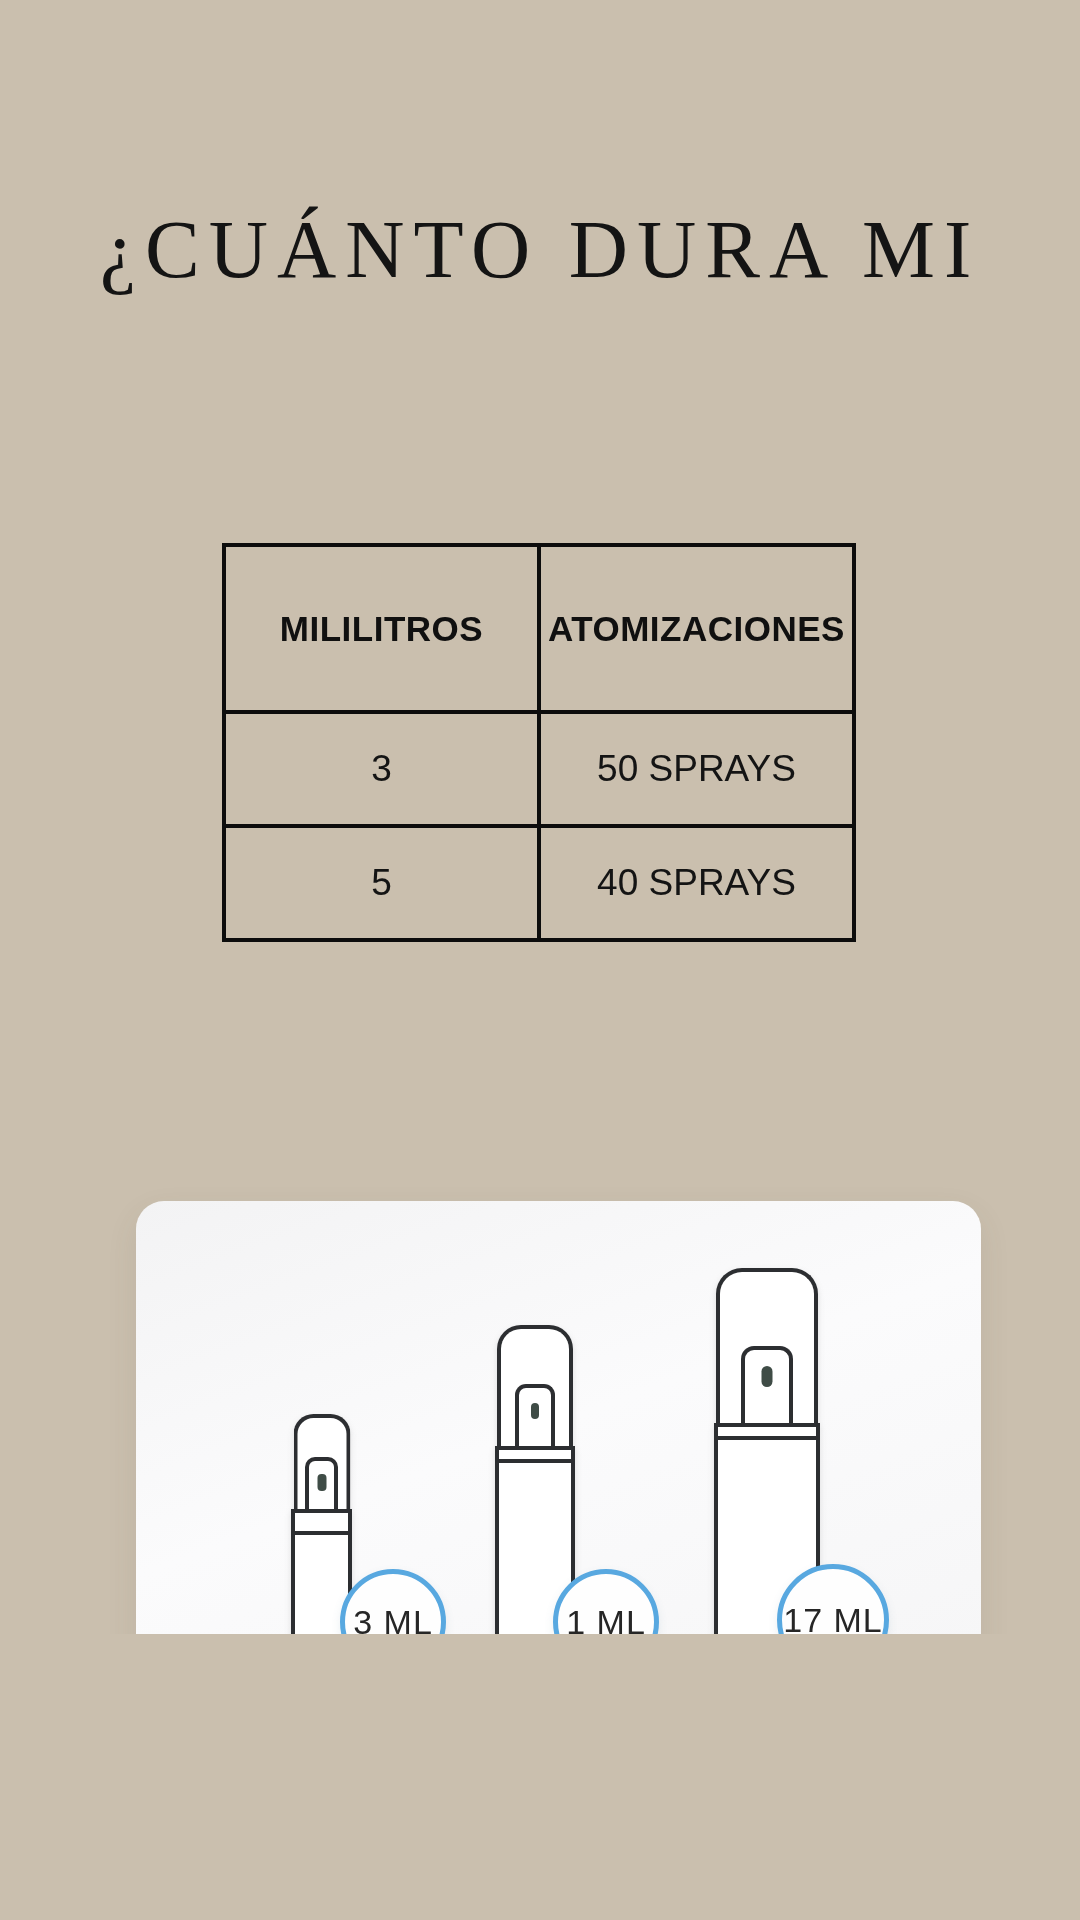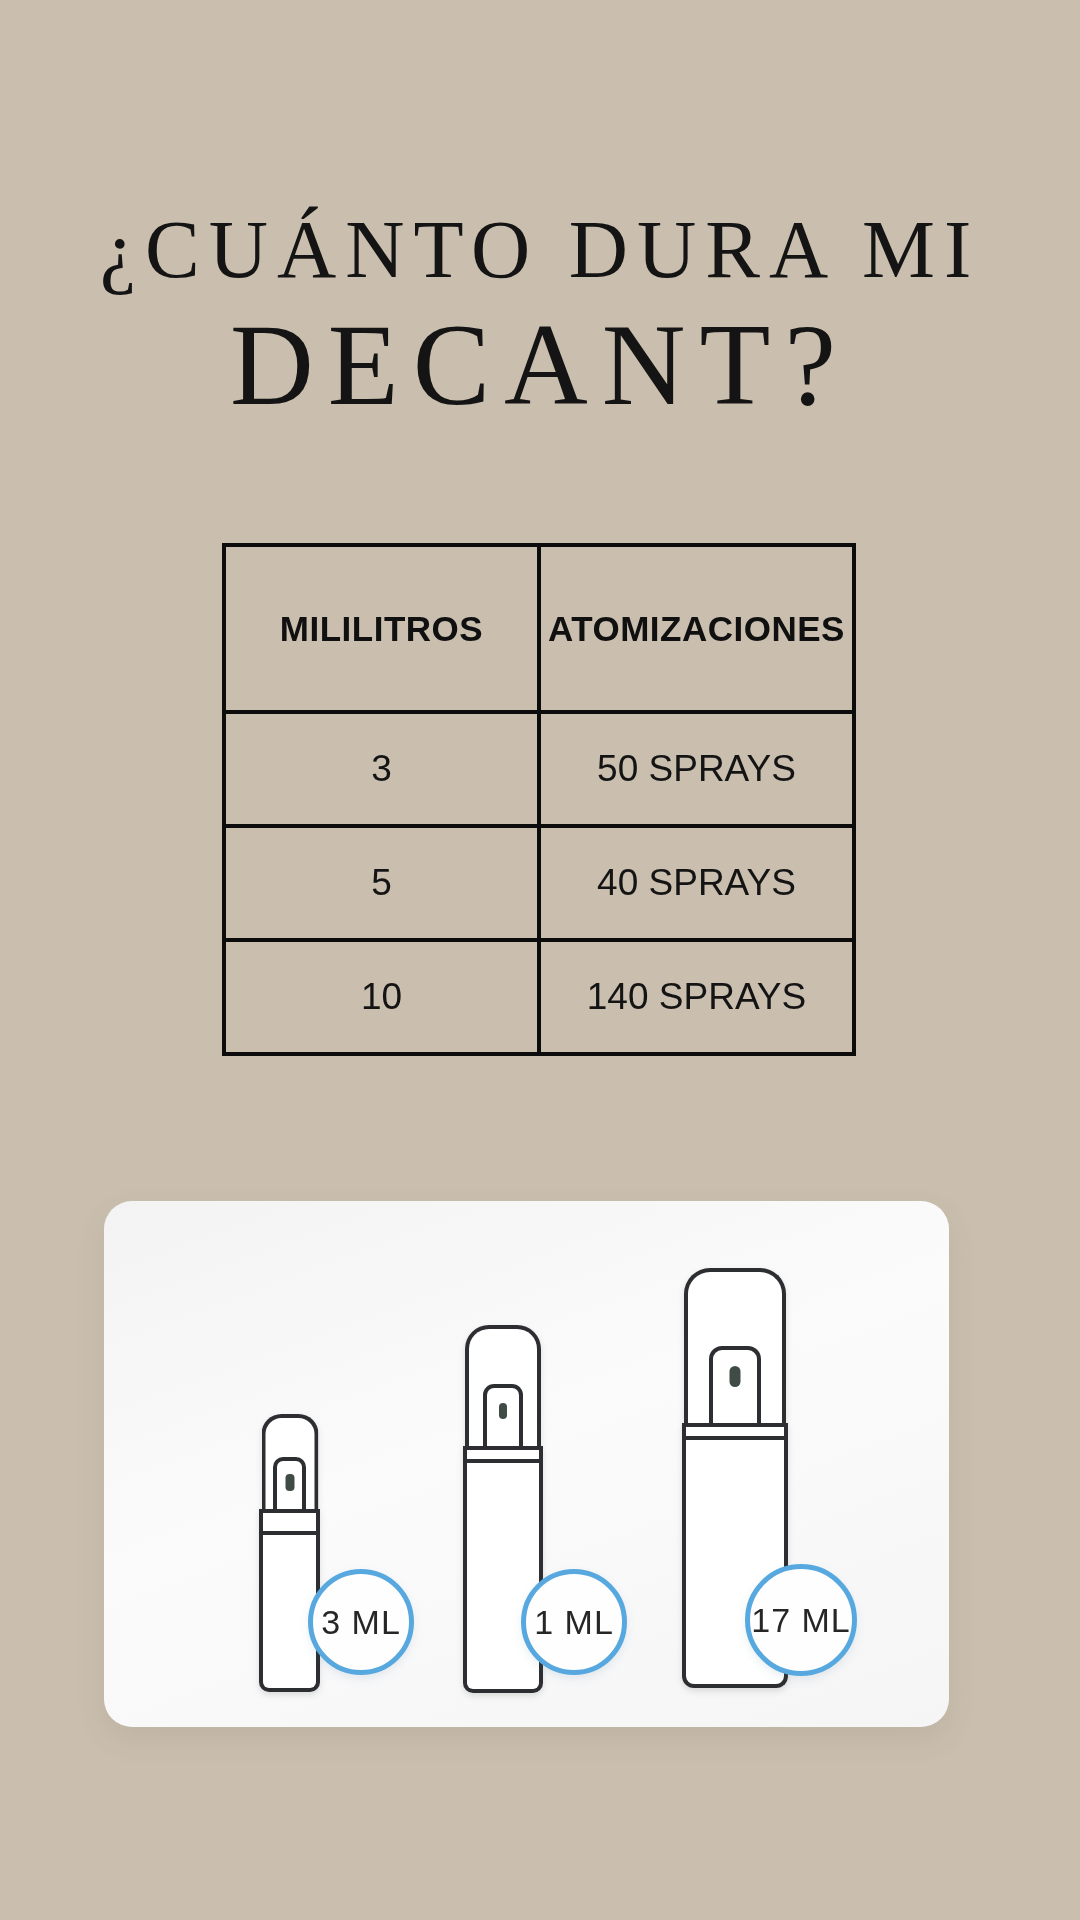--- a/index.html
+++ b/index.html
@@ -1,18 +1,18 @@
 <!DOCTYPE html>
 <html><head>
 <meta charset="utf-8">
 <style>
   html,body{margin:0;padding:0;background:#cabfae;}
   .canvas{
     position:relative;
-    width:1080px;height:1920px;
+    width:1080px;height:1634px;
     background:#cabfae;
     overflow:hidden;
     font-family:"Liberation Sans",sans-serif;
     color:#121212;
   }
 
   
   .title{
     position:absolute;top:195px;left:0;width:100%;
     text-align:center;
@@ -46,21 +46,21 @@
     color:#101010;
   }
   .size-table td{
     height:108px;
     font-size:37px;font-weight:400;
     color:#141414;
   }
 
   
   .card{
-    position:absolute;left:104px;top:1201px;
+    position:absolute;left:136px;top:1201px;
     width:845px;height:526px;
     border-radius:28px;
     background:linear-gradient(160deg,#f3f3f4 0%,#fbfbfc 45%,#f5f5f6 100%);
     box-shadow:0 12px 30px rgba(90,80,65,0.10);
   }
 
   .bottle{position:absolute;filter:drop-shadow(0 3px 3px rgba(70,70,70,0.16));}
   .bottle *{box-sizing:border-box;}
   .cap{
     position:absolute;top:0;left:50%;transform:translateX(-50%);
@@ -123,43 +123,38 @@
   .badge-5{left:417px;top:368px;width:96px;height:96px;}
   .badge-10{left:641px;top:363px;width:102px;height:102px;}
 </style>
 </head>
 <body>
 
 <div class="canvas">
 
   <header class="title">
     <div class="title-line1">¿CUÁNTO DURA MI</div>
-    <div class="title-line2">DECANT?</div>
   </header>
 
   <table class="size-table">
     <thead>
       <tr>
         <th>MILILITROS</th>
         <th>ATOMIZACIONES</th>
       </tr>
     </thead>
     <tbody>
       <tr>
         <td>3</td>
         <td>50 SPRAYS</td>
       </tr>
       <tr>
         <td>5</td>
         <td>40 SPRAYS</td>
       </tr>
-      <tr>
-        <td>10</td>
-        <td>140 SPRAYS</td>
-      </tr>
     </tbody>
   </table>
 
   <section class="card">
 
     <div class="bottle bottle-3">
       <div class="cap">
         <div class="pump">
           <div class="nozzle"></div>
         </div>

